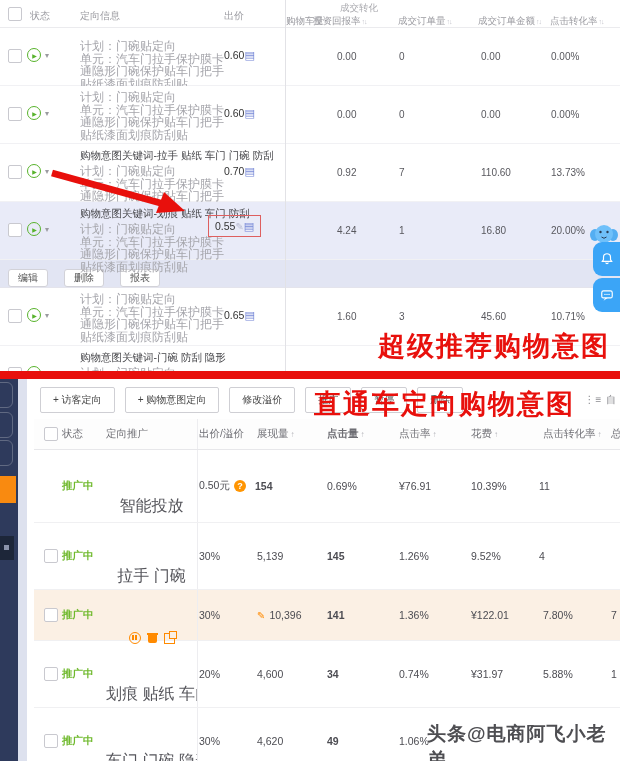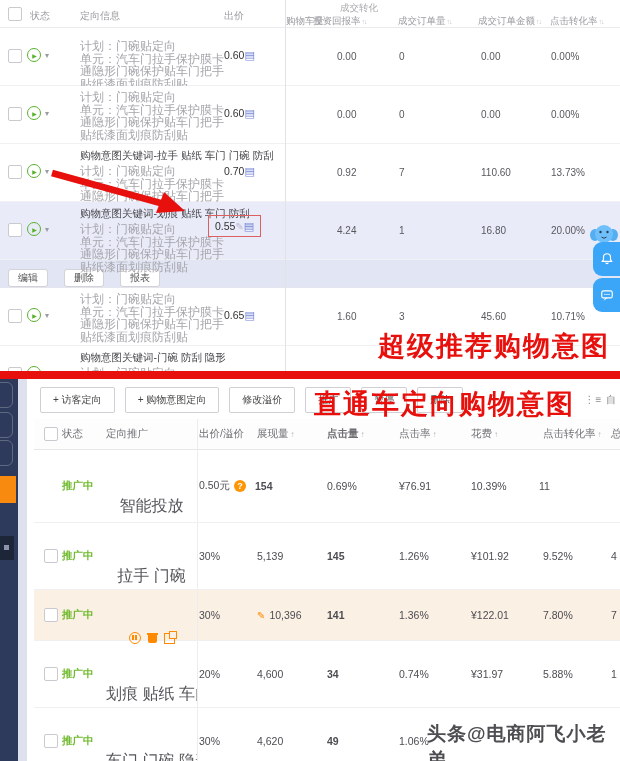--- a/index.html
+++ b/index.html
@@ -363,23 +363,20 @@
           </span>
           <span class="bcell c-imp">
             <span>5,139</span>
           </span>
           <span class="bcell c-clicks">
             <span>145</span>
           </span>
           <span class="bcell c-ctr">
             <span>1.26%</span>
           </span>
-          <span class="bcell c-cost">
-            <span>¥101.92</span>
-          </span>
           <span class="bcell c-cvr">
             <span>9.52%</span>
           </span>
           <span class="bcell c-total">
             <span>4</span>
           </span>
         </div>
         <div class="brow highlight" style="height: 50px;">
           <span class="bcell c-cb">
             <span class="cb"></span>

